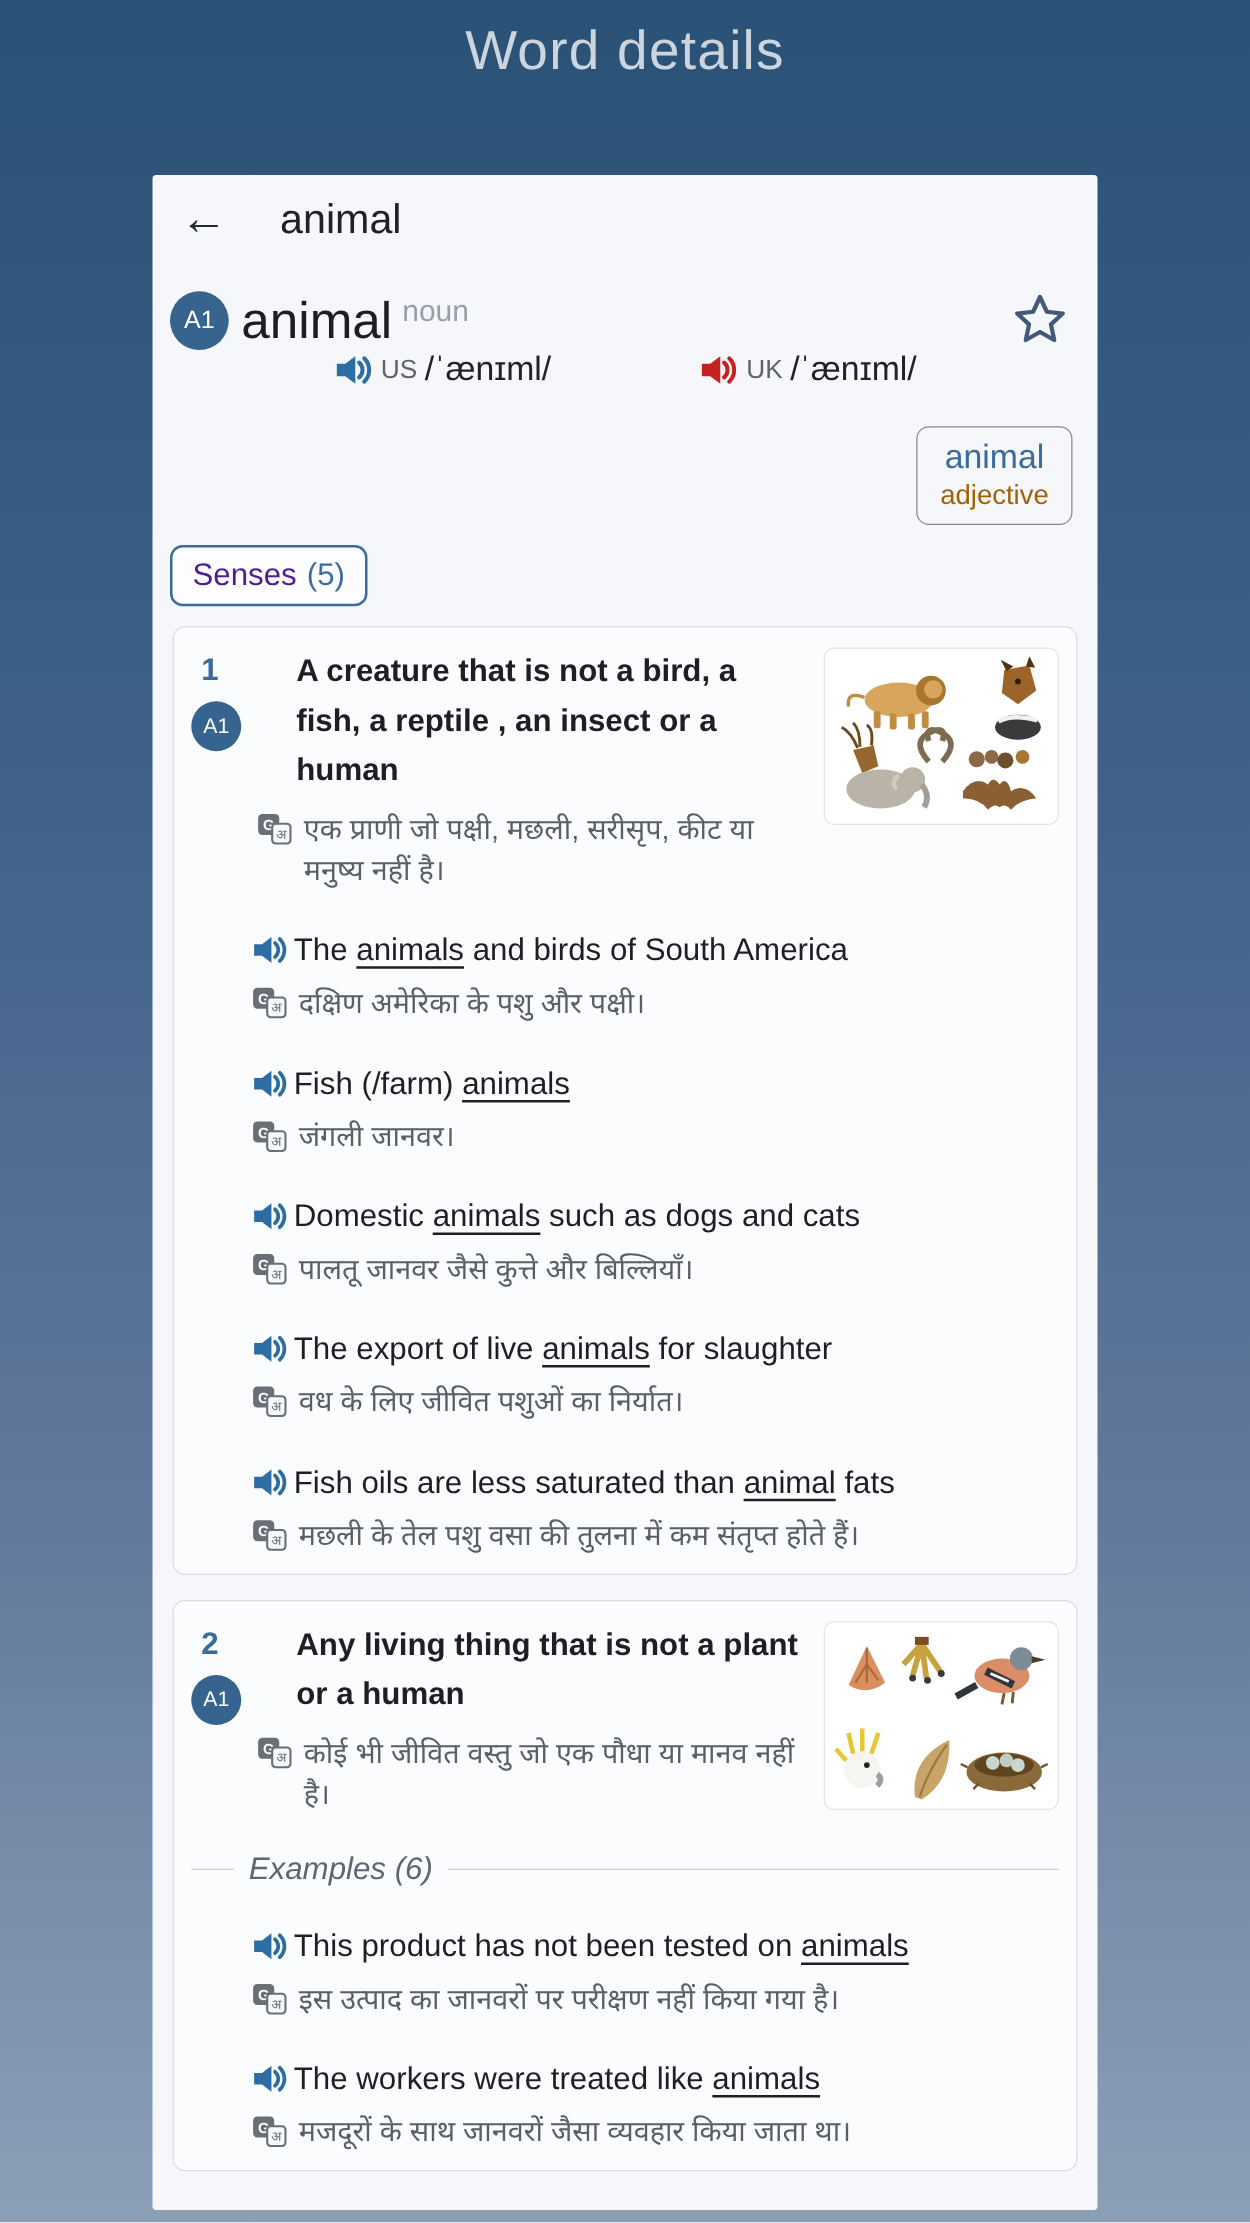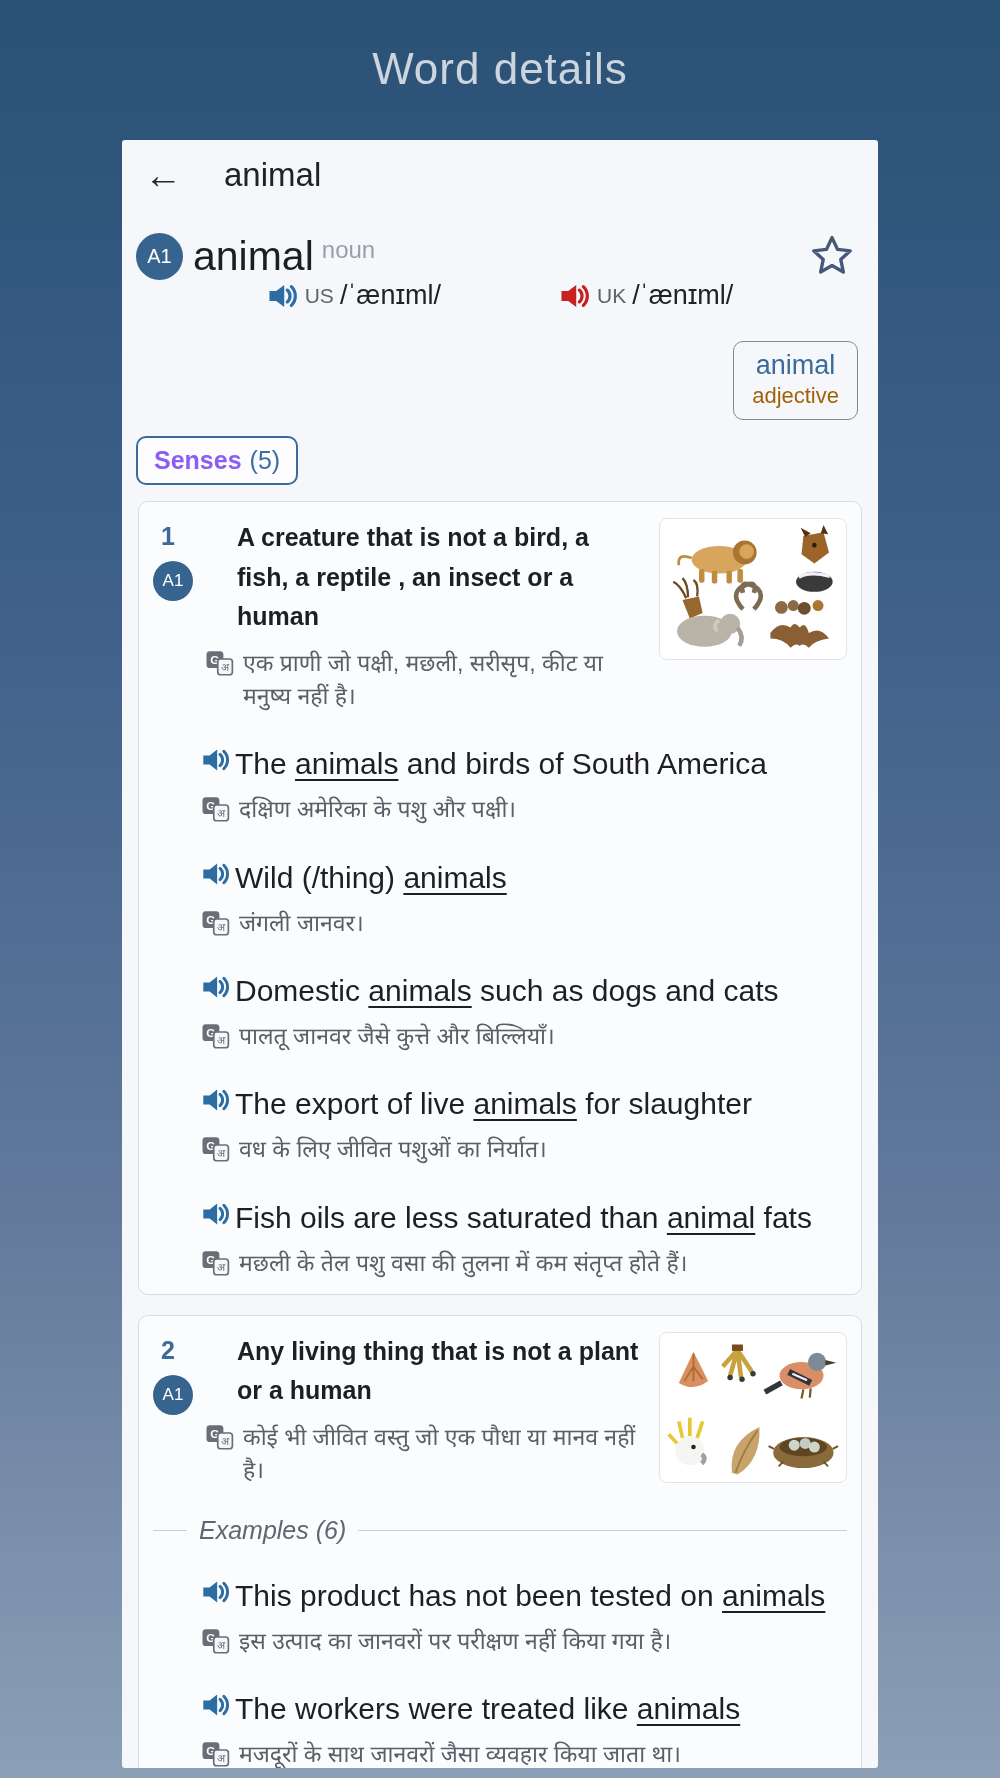--- a/index.html
+++ b/index.html
@@ -4,21 +4,21 @@
 <style>
   * { margin:0; padding:0; box-sizing:border-box; }
   html,body { width:1000px; height:1778px; overflow:hidden; }
   body { font-family:"Liberation Sans","DejaVu Sans",sans-serif; }
 
   .page {
     position:relative; width:1000px; height:1778px; overflow:hidden;
     background:linear-gradient(180deg,#2a5176 0%, #3f618a 35%, #62799c 68%, #8ba0b6 100%);
   }
   .app-title {
-    text-align:center; padding-top:44px;
+    text-align:center; padding-top:16px;
     font-size:44px; font-weight:300; letter-spacing:1px; color:#ccd4dd;
   }
 
   .card {
     position:absolute; left:122px; top:140px; width:756px; height:1628px;
     background:#f6f7fb; border-radius:3px; overflow:hidden;
   }
 
   
   .hdr { display:flex; align-items:center; padding:16px 22px 0 22px; }
@@ -57,21 +57,21 @@
   }
   .related-word { font-size:27px; color:#3a6b9b; }
   .related-pos { font-size:22px; color:#a16207; margin-top:2px; }
 
   
   .senses-chip {
     display:inline-flex; align-items:baseline; gap:8px;
     margin:16px 0 0 14px; background:#fdfdff;
     border:2px solid #3a6b9b; border-radius:10px; padding:8px 16px; cursor:pointer;
   }
-  .senses-label { font-size:25px; font-weight:bold; color:#8b5cf6; }
+  .senses-label { font-size:25px; font-weight:normal; color:#4c1d95; }
   .senses-count { font-size:25px; color:#3c6ca0; }
 
   
   .sense-card {
     margin:16px 16px 0 16px; background:#fbfcfe;
     border:1px solid #d7dbe5; border-radius:10px; padding:16px 14px 14px 14px;
   }
   .sense-head { display:flex; }
   .sense-gutter { width:52px; display:flex; flex-direction:column; align-items:flex-start; gap:10px; padding-top:4px; flex:none; }
   .sense-num { font-size:25px; font-weight:bold; color:#3a6b9b; padding-left:8px; }
@@ -89,21 +89,21 @@
   
   .ex-divider { display:flex; align-items:center; margin-top:28px; }
   .ex-divider .line { height:1px; background:#c9cdd6; }
   .ex-divider .line.short { width:34px; }
   .ex-divider .line.long { flex:1; }
   .ex-div-text { font-size:25px; font-style:italic; color:#606570; padding:0 12px; white-space:nowrap; }
 
   .example { margin-top:30px; padding-left:48px; }
   .ex-line { display:flex; align-items:flex-start; }
   .ex-line .spk { width:30px; height:28px; margin-top:3px; }
-  .ex-text { font-size:30px; color:#1d1f23; line-height:1.4; margin-left:4px; }
+  .ex-text { font-size:25px; color:#1d1f23; line-height:1.4; margin-left:4px; }
   .linked { color:#1d1f23; text-decoration:underline; text-underline-offset:5px; text-decoration-thickness:1.5px; cursor:pointer; }
   .ex-trans { display:flex; align-items:flex-start; gap:8px; margin-top:8px; }
 </style>
 </head>
 <body>
 
 <div class="page">
   <div class="app-title">Word details</div>
 
   <div class="card">
@@ -238,21 +238,21 @@
 
       <div class="example">
         <div class="ex-line">
           <button class="spk-btn blue">
             <svg class="spk" viewBox="0 0 26 24">
                 <path d="M2 8v8h5.5L14 21V3L7.5 8z" fill="currentColor"></path>
                 <path d="M16.5 7.2a6.3 6.3 0 0 1 0 9.6" stroke="currentColor" stroke-width="2.6" fill="none" stroke-linecap="round"></path>
                 <path d="M19.8 4.4a10.6 10.6 0 0 1 0 15.2" stroke="currentColor" stroke-width="2.6" fill="none" stroke-linecap="round"></path>
               </svg>
           </button>
-          <div class="ex-text"><span>Wild (/thing) </span><span class="linked">animals</span><span></span></div>
+          <div class="ex-text"><span>Fish (/farm) </span><span class="linked">animals</span><span></span></div>
         </div>
         <div class="ex-trans">
           <svg class="tr-icon" viewBox="0 0 26 24">
               <rect x="1" y="1" width="15" height="15" rx="3" fill="#6a6f76"></rect>
               <text x="8.5" y="12.5" font-size="10.5" fill="#ffffff" text-anchor="middle" font-weight="bold">G</text>
               <rect x="11" y="8" width="13" height="14" rx="2.5" fill="#f7f8fb" stroke="#6a6f76" stroke-width="1.5"></rect>
               <text x="17.5" y="18.6" font-size="9.5" fill="#6a6f76" text-anchor="middle">अ</text>
             </svg>
           <span class="hindi">जंगली जानवर।</span>
         </div>

